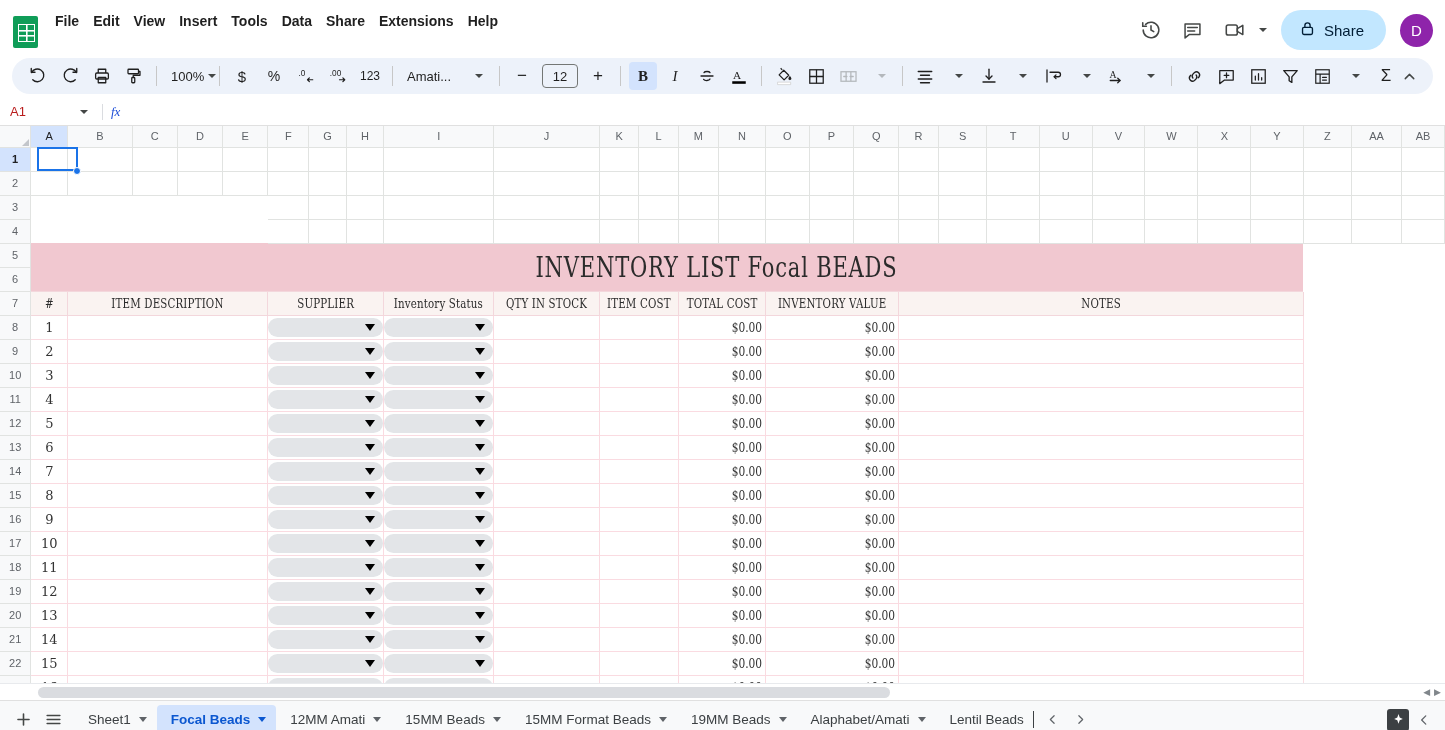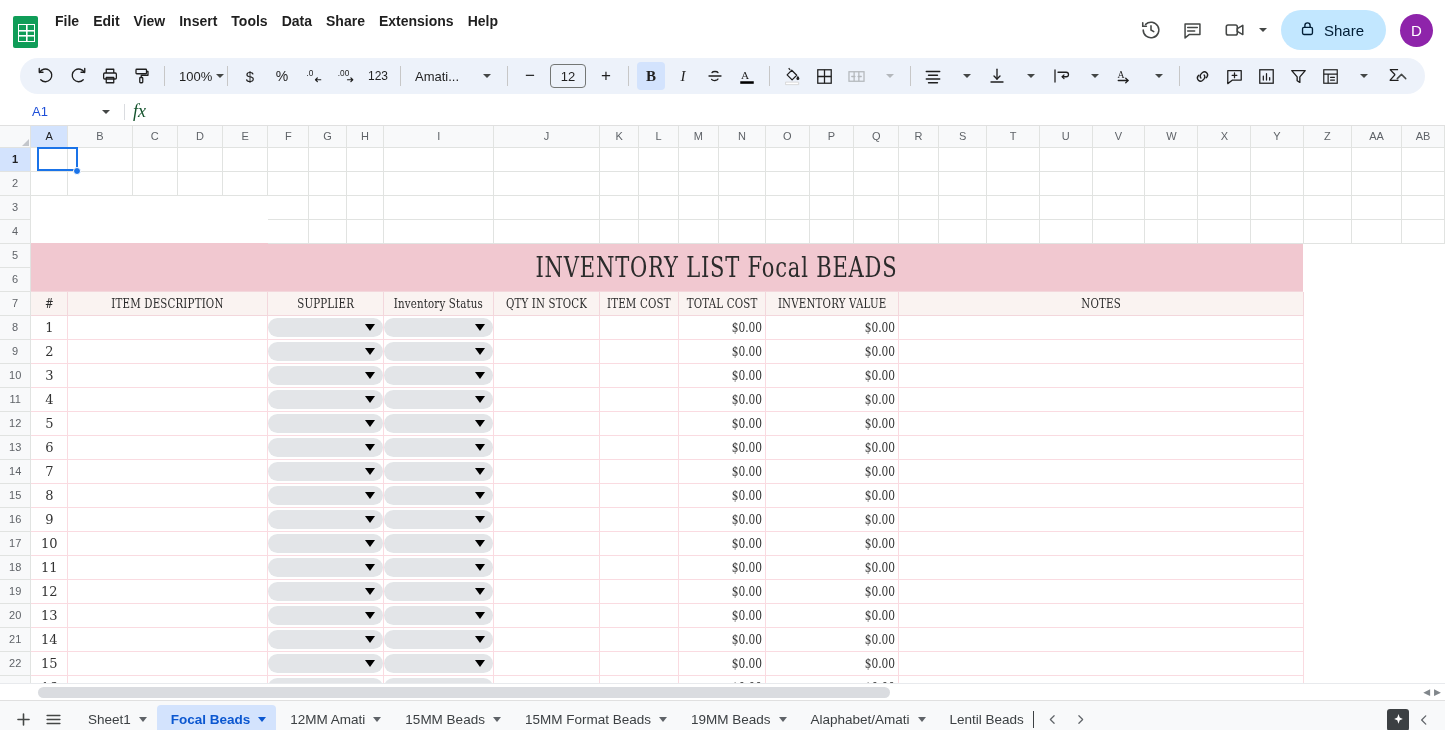--- a/index.html
+++ b/index.html
@@ -69,21 +69,21 @@
     height: 40px; padding: 0 22px 0 18px; margin-left: 8px;
     font-size: 15px; cursor: pointer; white-space: nowrap;
   }
   .avatar {
     width: 33px; height: 33px; border-radius: 50%; background: #8e24aa;
     color: #fff; font-size: 15px; display: flex; align-items: center;
     justify-content: center; margin-left: 12px; cursor: pointer;
   }
 
   
-  .toolbar-wrap { height: 40px; padding: 0 20px; }
+  .toolbar-wrap { height: 40px; padding: 0 12px; }
   .toolbar {
     height: 36px; background: #edf2fa; border-radius: 18px;
     display: flex; align-items: center; padding: 0 10px;
     position: relative;
   }
   .tb {
     height: 28px; min-width: 28px; border-radius: 4px;
     display: flex; align-items: center; justify-content: center;
     color: #1f1f1f; cursor: pointer; padding: 0 3px; margin: 0 2px;
     font-size: 13px; flex: 0 0 auto;
@@ -104,25 +104,25 @@
            margin-left: 4px; }
   .tb-collapse { position: absolute; right: 8px; }
 
   
   .formula-bar {
     height: 28px; display: flex; align-items: center;
     border-bottom: 1px solid #e0e0e0; background: #fff; padding-left: 4px;
   }
   .namebox {
     width: 90px; height: 22px; display: flex; align-items: center;
-    padding: 0 6px; font-size: 13px; color: #1d4ed8;
-    justify-content: space-between; cursor: pointer; margin-left: 22px;
+    padding: 0 6px; font-size: 13px; color: #b91c1c;
+    justify-content: space-between; cursor: pointer;
   }
   .fx-sep { width: 1px; height: 16px; background: #dadce0; margin: 0 8px; }
-  .fx { font-size: 18px; color: #14532d; font-style: italic; font-family: "Liberation Serif", serif; }
+  .fx { font-size: 13px; color: #1d4ed8; font-style: italic; font-family: "Liberation Serif", serif; }
   .formula-input { flex: 1; height: 22px; font-size: 13px; padding-left: 10px;
                    color: #1f1f1f; display: flex; align-items: center; cursor: text; }
 
   
   .grid-region { position: relative; height: 557px; overflow: hidden; background: #fff; }
   .grid-table { border-collapse: collapse; table-layout: fixed; }
   .grid-table td, .grid-table th { padding: 0; }
 
   .colhead-row th {
     height: 21px; background: #f8f9fa; border: 1px solid #e1e3e1;

